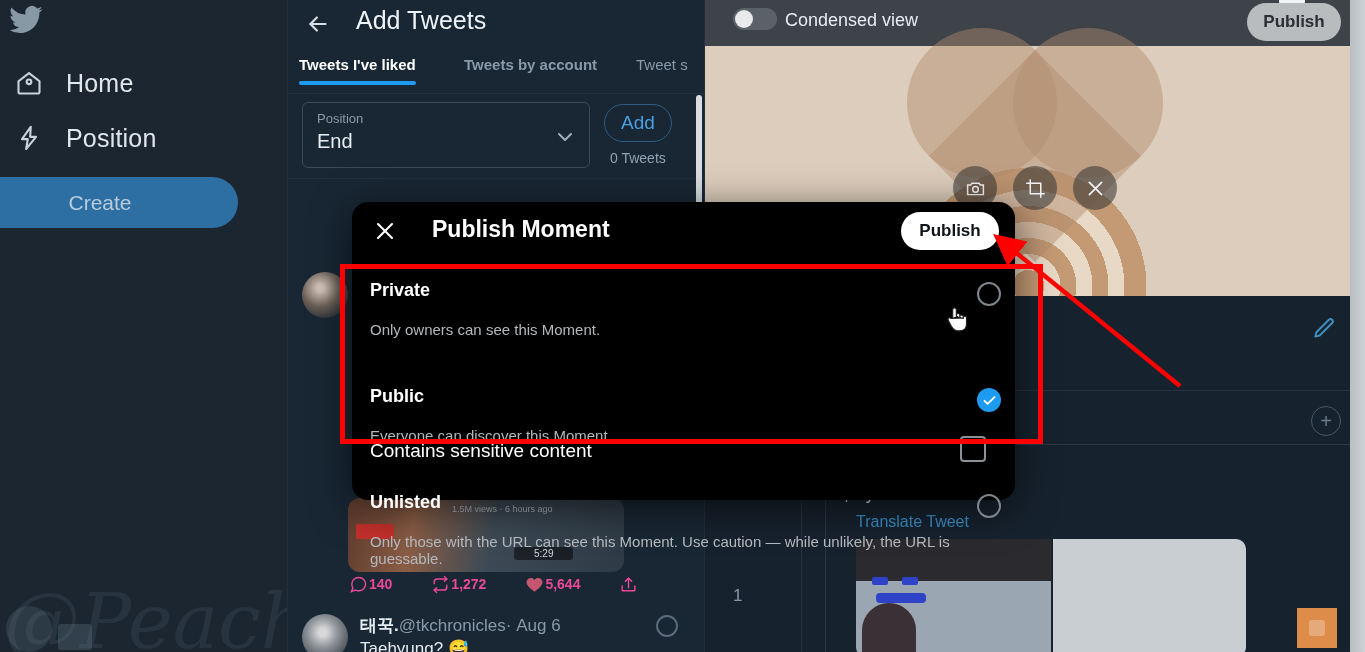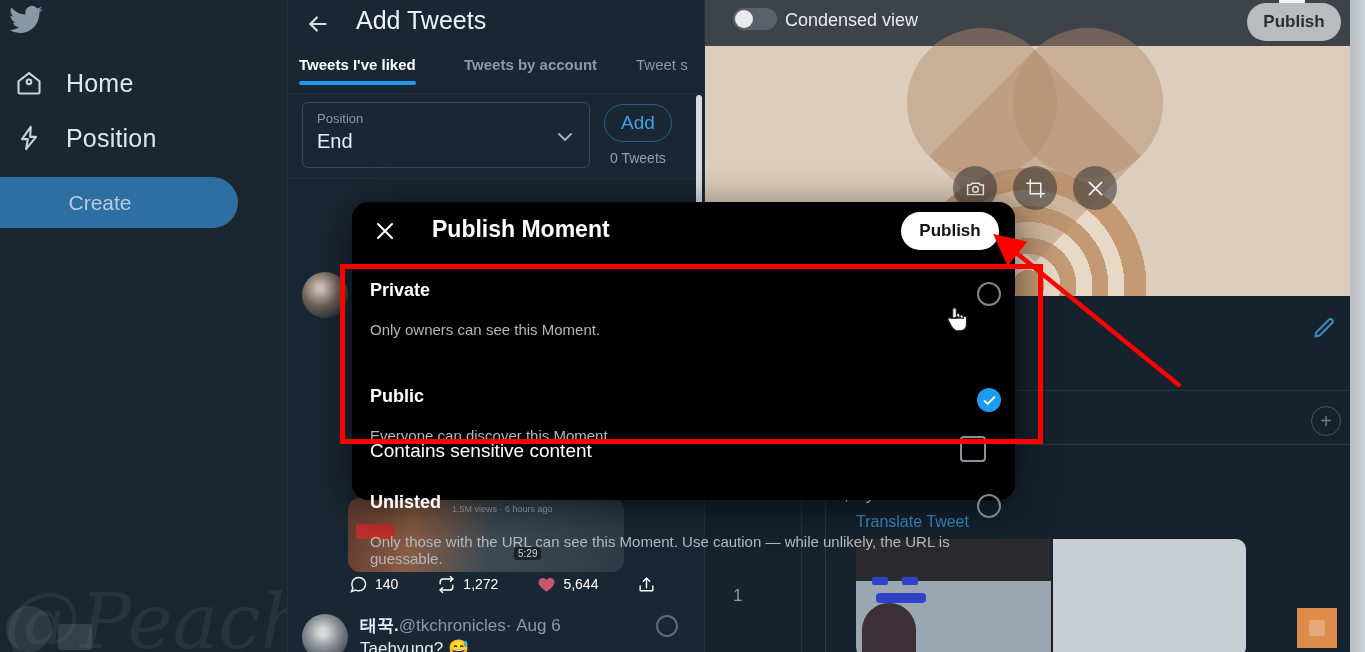--- a/index.html
+++ b/index.html
@@ -91,24 +91,24 @@
     position: absolute; left: 14px; top: 14px; width: 46px; height: 46px; border-radius: 50%;
     background: radial-gradient(circle at 40% 35%, #cfc0b6 8%, #6b6057 45%, #2b3138 80%);
   }
   .tw-av.b { background: radial-gradient(circle at 45% 40%, #d8d8d8 10%, #8e949a 40%, #3a4148 85%); }
   .tw-media {
     position: absolute; left: 60px; top: 240px; width: 276px; height: 74px; border-radius: 12px;
     background: linear-gradient(100deg,#5f3b2e 0%, #8a5d45 24%, #3d4a55 52%, #2e3b46 100%);
     overflow: hidden;
   }
   .tw-media .badge { position:absolute; left: 8px; top: 26px; width: 38px; height: 15px; background:#c4302b; border-radius:2px; }
-  .tw-media .time { position:absolute; left: 166px; bottom: 12px; font-size: 10px; color: #cfd6dc; background: rgba(0,0,0,.5); padding: 1px 4px; border-radius: 3px;}
+  .tw-media .time { position:absolute; left: 166px; bottom: 12px; font-size: 10px; color: #cfd6dc; background: rgba(0,0,0,.5); padding: 1px 20px; border-radius: 3px;}
   .tw-media .caption { position:absolute; left: 104px; top: 6px; font-size: 9px; color:#a9b4bf; }
   .tw-actions { position: absolute; left: 60px; top: 316px; display: flex; align-items: center; gap: 6px; }
-  .act { display:flex; align-items:center; gap:7px; color:#ffffff; font-size:14px; }
+  .act { display:flex; align-items:center; gap:1px; color:#ec4899; font-size:14px;font-weight:bold; }
   .act .g { width: 20px; height: 20px; display:flex; align-items:center; justify-content:center; }
   .act.like .g { color: #c4566f; }
   .act-sp { width: 26px; }
 
   #tweet-b { top: 600px; height: 52px; }
   .tb-name { position:absolute; left: 72px; top: 14px; font-size: 17px; color: #e6edf3; font-weight: bold;}
   .tb-handle { font-weight: normal; color: #8a99a7; }
   .tb-text { position:absolute; left: 72px; top: 38px; font-size: 17px; color: #e6edf3; }
   .tb-radio {
     position:absolute; right: 28px; top: 15px; width: 22px; height: 22px; border-radius: 50%;

